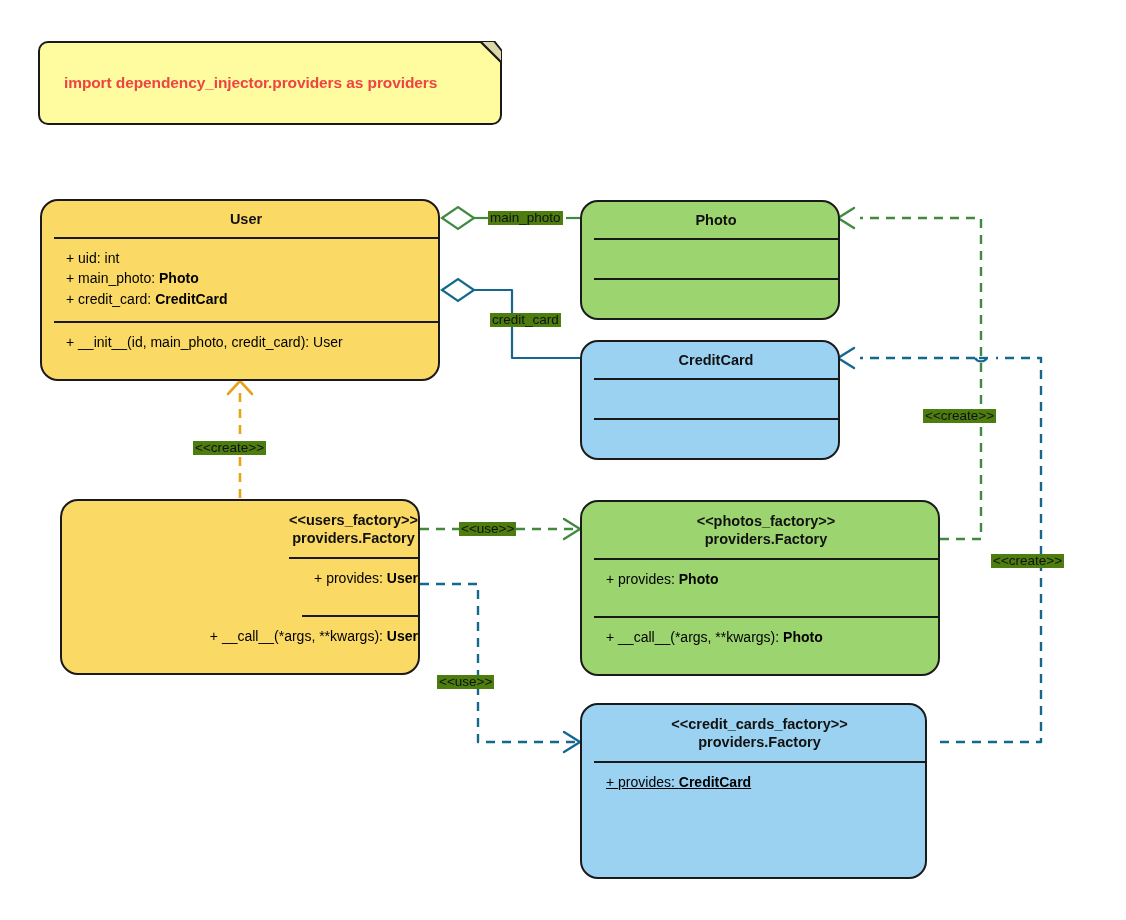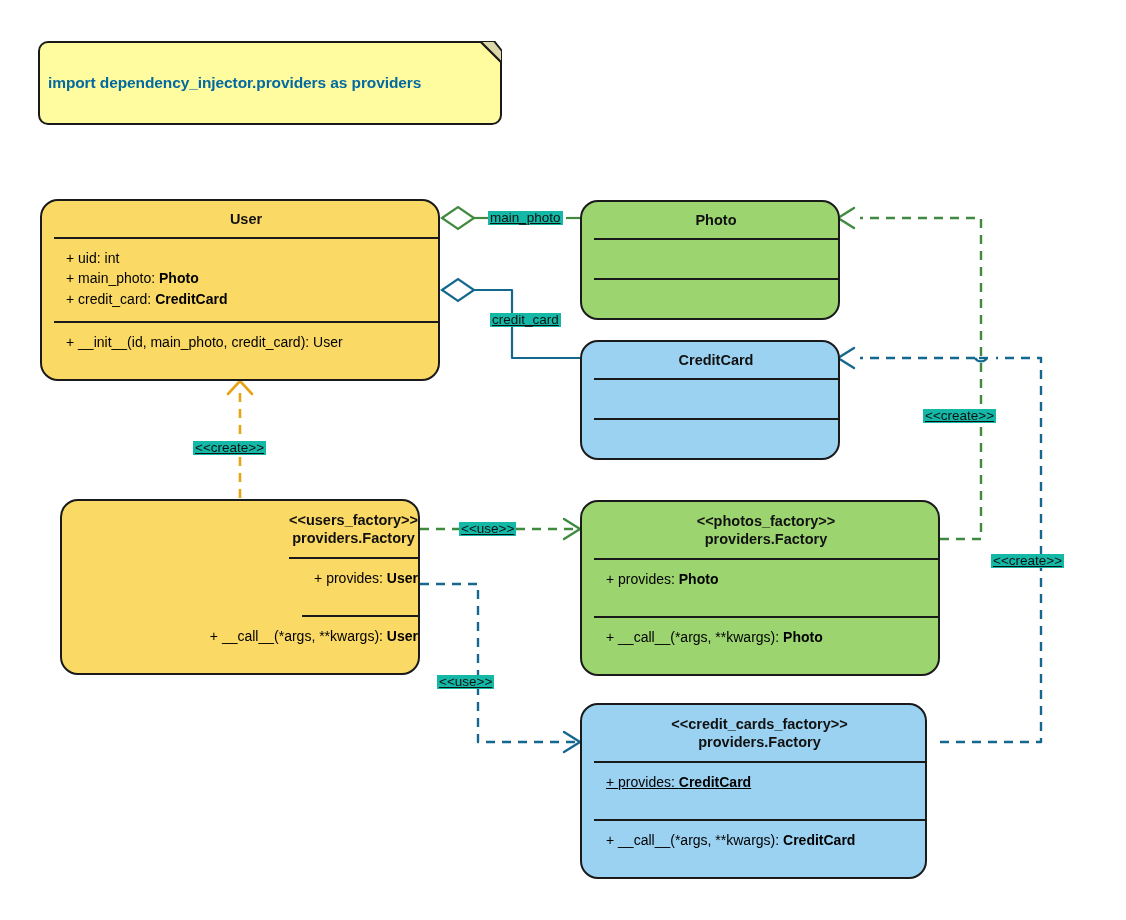--- a/index.html
+++ b/index.html
@@ -34,22 +34,22 @@
     background: #FFFCA0;
     border: 2px solid #1a1a1a;
     border-radius: 10px;
     display: flex;
     align-items: center;
     justify-content: flex-start;
   }
   .note-text {
     font-size: 15.5px;
     font-weight: bold;
-    color: #0369a1;
-    padding-left: 8px;
+    color: #ef4444;
+    padding-left: 24px;
     letter-spacing: -0.1px;
     white-space: nowrap;
   }
   .note-fold {
     position: absolute;
     right: -2px;
     top: -2px;
     width: 22px;
     height: 22px;
   }
@@ -95,24 +95,23 @@
   .k-compartment.empty { padding: 0; }
   .k-row { white-space: nowrap; }
   .k-row b { font-weight: bold; }
 
   
   .edge-label {
     position: absolute;
     font-size: 13.5px;
     color: #111111;
     white-space: nowrap;
-    background: #14b8a6;
+    background: #4d7c0f;
     padding: 0 2px;
     line-height: 1;
-    text-decoration: underline;
   }
   .edge-label.stereo { font-size: 13.5px; }
 </style>
 </head>
 <body>
 
 <div id="canvas">
 
   <svg id="wires" viewBox="0 0 1126 920" width="1126" height="920" xmlns="http://www.w3.org/2000/svg">
 
@@ -249,25 +248,20 @@
   <div class="klass k-blue" style="left:580px; top:703px; width:347px; height:176px;">
     <div class="k-head" style="height:58px;">
       <span>&lt;&lt;credit_cards_factory&gt;&gt;</span>
       <span>providers.Factory</span>
     </div>
     <div class="k-compartment" style="height:58px;text-decoration:underline;">
       <div class="k-row">
         <span>+ </span><span>provides: </span><b>CreditCard</b>
       </div>
     </div>
-    <div class="k-compartment" style="height:56px;">
-      <div class="k-row">
-        <span>+ </span><span>__call__(*args, **kwargs): </span><b>CreditCard</b>
-      </div>
-    </div>
   </div>
 
   <div class="edge-label" style="left:488px; top:211px;">main_photo</div>
 
   <div class="edge-label" style="left:490px; top:313px;">credit_card</div>
 
   <div class="edge-label stereo" style="left:193px; top:441px;">&lt;&lt;create&gt;&gt;</div>
 
   <div class="edge-label stereo" style="left:459px; top:522px;">&lt;&lt;use&gt;&gt;</div>
 

